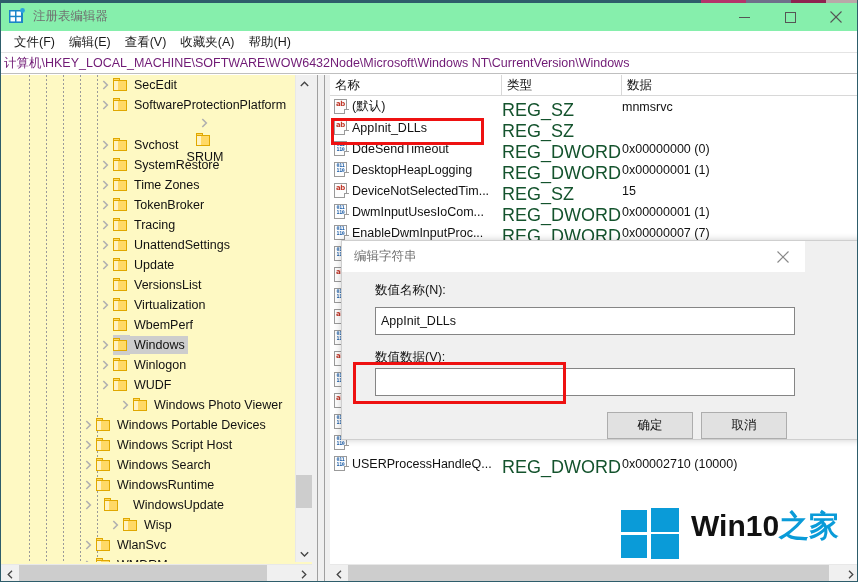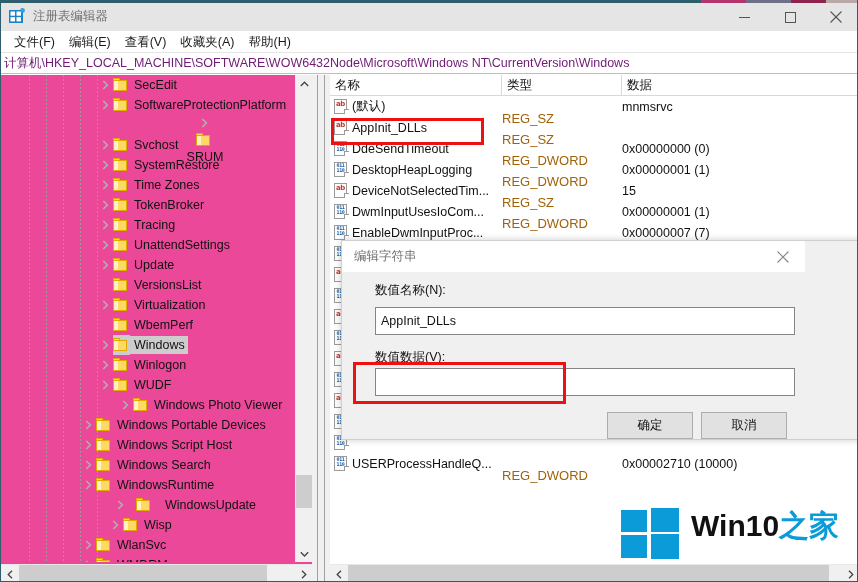--- a/index.html
+++ b/index.html
@@ -19,21 +19,21 @@
     overflow: hidden;
   }
 
   
   .top-strip { position: absolute; top: 0; left: 0; width: 858px; height: 3px; display: flex; }
   .top-strip i { display: block; height: 3px; }
 
   
   .titlebar {
     position: absolute; top: 3px; left: 0; width: 858px; height: 28px;
-    background: #e5e5e5;
+    background: #86efac;
   }
   .app-icon {
     position: absolute; left: 8px; top: 5px; width: 17px; height: 17px;
   }
   .title-text {
     position: absolute; left: 32px; top: 5px;
     font-size: 12.5px; color: #6f6f6f; line-height: 17px;
     white-space: nowrap;
   }
   .win-btns { position: absolute; right: 0; top: 0; height: 28px; display: flex; }
@@ -63,21 +63,21 @@
     font-size: 12.5px; color: #701a75; padding-left: 3px; white-space: nowrap;
     line-height: 18px;
   }
 
   
   .panes { position: absolute; top: 75px; left: 0; width: 858px; height: 507px; }
 
   
   .tree-pane {
     position: absolute; left: 0; top: 0; width: 329px; height: 507px;
-    background: #ec4899; overflow: hidden;
+    background: #fef9c3; overflow: hidden;
   }
   .tree-scrollport {
     position: absolute; left: 0; top: 0; width: 311px; height: 487px; overflow: hidden;
   }
   .guides { position: absolute; left: 0; top: 0; width: 311px; height: 487px; }
   .guide {
     position: absolute; top: 0; width: 1px; height: 487px;
     background-image: linear-gradient(to bottom, #9a9a9a 50%, rgba(255,255,255,0) 0%);
     background-size: 1px 4px; background-repeat: repeat-y;
   }
@@ -148,21 +148,21 @@
   }
   .lheader .cell {
     position: absolute; top: 0; height: 21px; font-size: 12.5px; color: #111;
     display: flex; align-items: center; padding-left: 5px;
     border-right: 1px solid #d8d8d8;
   }
   .rows { position: absolute; left: 0; top: 21px; width: 529px; height: 466px; }
   .lrow { position: relative; height: 21px; }
   .lrow .ico { position: absolute; left: 4px; top: 3px; width: 15px; height: 15px; }
   .lrow .nm { position: absolute; left: 22px; top: 0; height: 21px; display: flex; align-items: center; font-size: 12.5px; color: #111; white-space: nowrap; }
-  .lrow .ty { position: absolute; left: 172px; top: 12px; height: 21px; display: flex; align-items: center; font-size: 13px; color: #a16207; white-space: nowrap; }
+  .lrow .ty { position: absolute; left: 172px; top: 4px; height: 21px; display: flex; align-items: center; font-size: 18px; color: #14532d; white-space: nowrap; }
   .lrow .dt { position: absolute; left: 292px; top: 0; height: 21px; display: flex; align-items: center; font-size: 12.5px; color: #111; white-space: nowrap; }
 
   .vico { width: 15px; height: 15px; position: relative; }
   .vico .pg {
     position: absolute; left: 0; top: 0; width: 13px; height: 15px;
     background: #fdfdfd; border: 1px solid #9a9a9a;
   }
   .vico .corner {
     position: absolute; right: 0; bottom: 0; width: 5px; height: 5px;
     background: #ffffff; border-left: 1px solid #9a9a9a; border-top: 1px solid #9a9a9a;
@@ -605,21 +605,21 @@
               </div>
               <div class="fold">
                 <div class="folder-ico">
                   <div class="tab"></div>
                   <div class="body"></div>
                   <div class="shine"></div>
                 </div>
               </div>
               <span class="lbl">WindowsRuntime</span>
             </div>
-            <div class="tnode" style="padding-left: 111px; gap: 8px;">
+            <div class="tnode" style="padding-left: 79px; gap: 8px;">
               <div class="chev">
                 <svg width="7" height="10" viewBox="0 0 7 10">
                   <polyline points="1.3,1 5.3,5 1.3,9" fill="none" stroke="#b0b0b0" stroke-width="1.6"></polyline>
                 </svg>
               </div>
               <div class="fold">
                 <div class="folder-ico">
                   <div class="tab"></div>
                   <div class="body"></div>
                   <div class="shine"></div>

